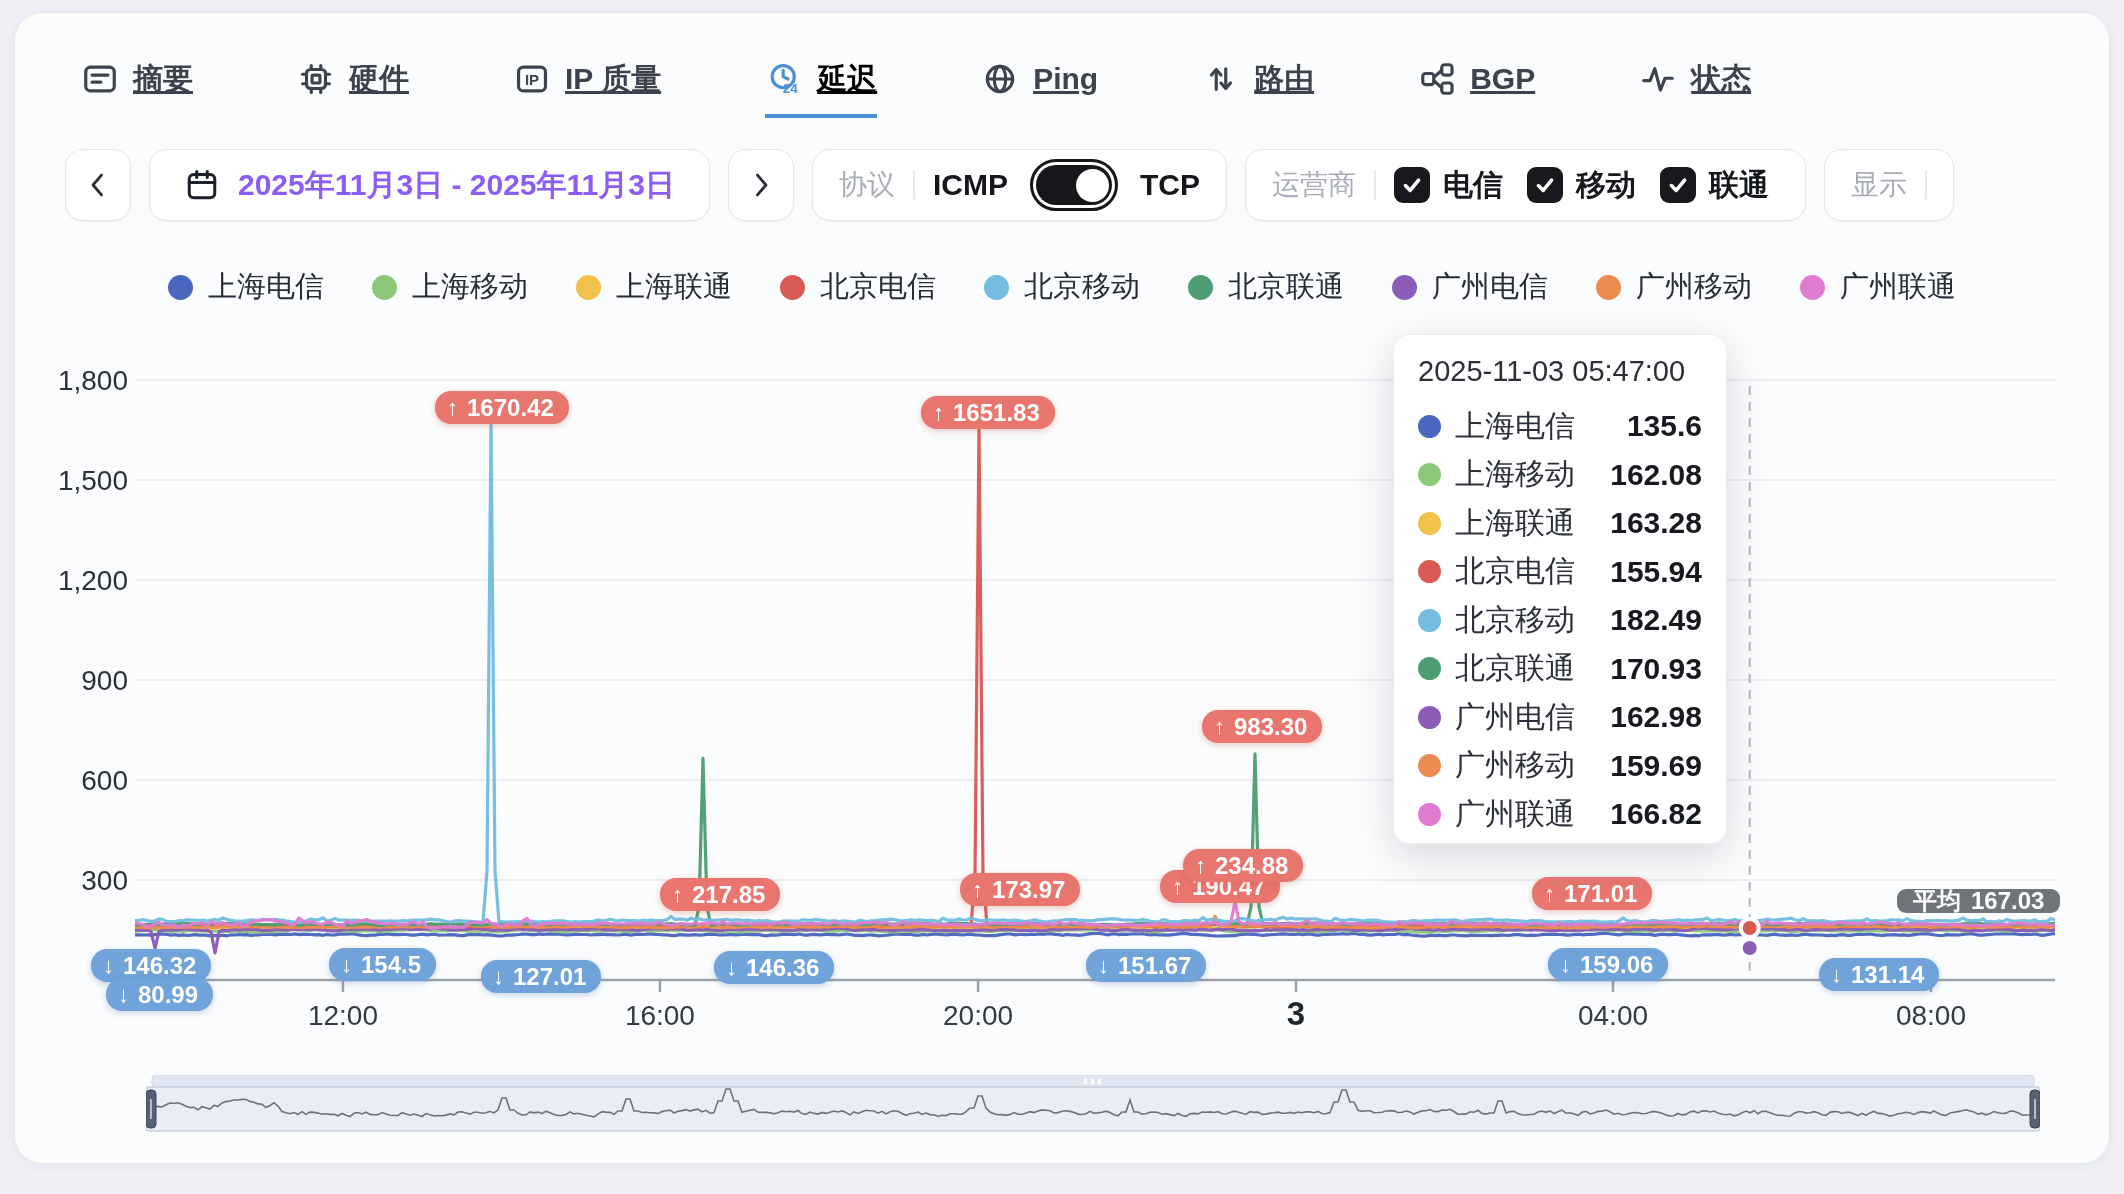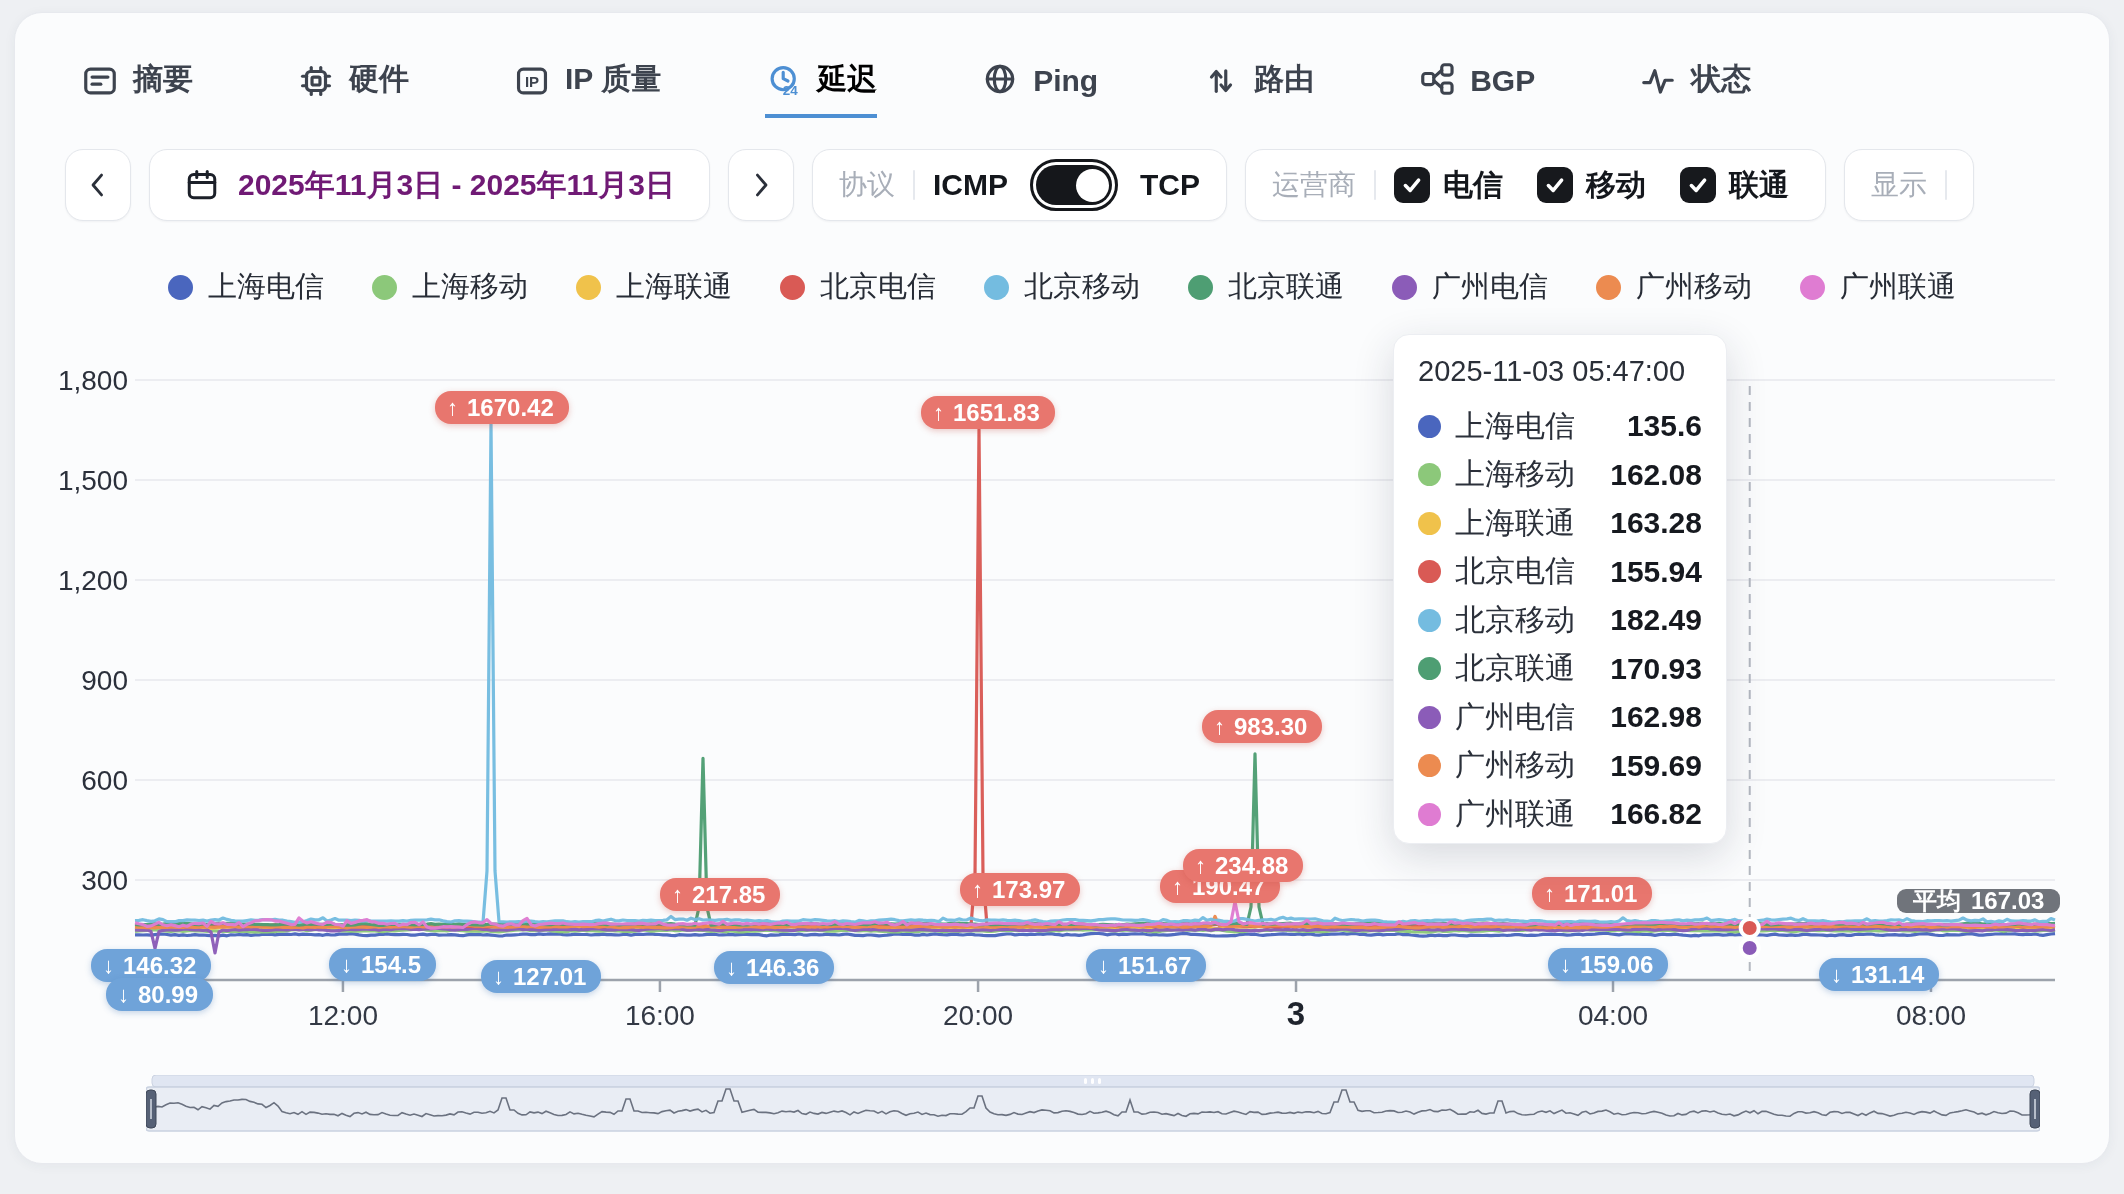--- a/index.html
+++ b/index.html
@@ -14,38 +14,38 @@
     position:absolute;left:14px;top:12px;width:2094px;height:1150px;
     background:#fbfcfd;border:1px solid #e7e9ee;border-radius:28px;
     box-shadow:0 2px 12px rgba(40,50,70,.05);
   }
   
   .tabs{
     display:flex;align-items:center;gap:104px;
     padding:38px 0 0 66px;height:74px;box-sizing:content-box;
   }
   .tab{
-    display:flex;align-items:flex-end;gap:14px;cursor:pointer;
+    display:flex;align-items:center;gap:14px;cursor:pointer;
     color:#3d434e;font-size:30px;font-weight:600;
-    padding-bottom:14px;border-bottom:4px solid transparent;
+    padding-bottom:14px;border-bottom:4px solid transparent;text-decoration:underline;
   }
   .tab.active{color:#000000;border-bottom-color:#4d8fd3;}
   .tab .ticon{width:38px;height:38px;display:inline-flex;}
   
   .toolbar{
     display:flex;align-items:center;gap:18px;
     padding:20px 0 0 50px;height:80px;
   }
   .btn{
     background:#fff;border:1.5px solid #e4e7ec;border-radius:18px;
     height:72px;display:inline-flex;align-items:center;justify-content:center;
     box-shadow:0 1px 2px rgba(30,40,60,.05);cursor:pointer;box-sizing:border-box;
   }
   .icon-btn{width:66px;}
-  .date-btn{padding:0 34px;gap:18px;font-size:30px;font-weight:700;color:#701a75;}
+  .date-btn{padding:0 34px;gap:18px;font-size:30px;font-weight:700;color:#8b5cf6;}
   .group{
     background:#fff;border:1.5px solid #e4e7ec;border-radius:18px;height:72px;
     display:inline-flex;align-items:center;gap:18px;padding:0 26px;
     box-shadow:0 1px 2px rgba(30,40,60,.05);box-sizing:border-box;
   }
   .group .glabel{color:#a8aeb8;font-size:28px;font-weight:500;}
   .group .divider{width:2px;height:30px;background:#e6e9ee;border-radius:1px;}
   .group .optlabel{color:#14171c;font-size:30px;font-weight:700;}
   .checkbox{
     width:36px;height:36px;border-radius:9px;display:inline-flex;
@@ -224,21 +224,21 @@
         <span class="track">
           <span class="knob"></span>
         </span>
       </span>
       <span class="optlabel">TCP</span>
     </div>
 
     <div class="group">
       <span class="glabel">运营商</span>
       <span class="divider"></span>
-      <span id="operator-options" style="display:inline-flex;gap:24px;">
+      <span id="operator-options" style="display:inline-flex;gap:14px;">
           <span class="check-item">
             <span class="checkbox dark">
               <svg width="24" height="24" viewBox="0 0 20 20">
                 <path d="M4.5 10.5 L8.5 14.5 L15.5 6" stroke="#fff" stroke-width="3" fill="none" stroke-linecap="round" stroke-linejoin="round"></path>
               </svg>
             </span>
             <span class="optlabel">电信</span>
           </span>
           <span class="check-item">
             <span class="checkbox dark">

